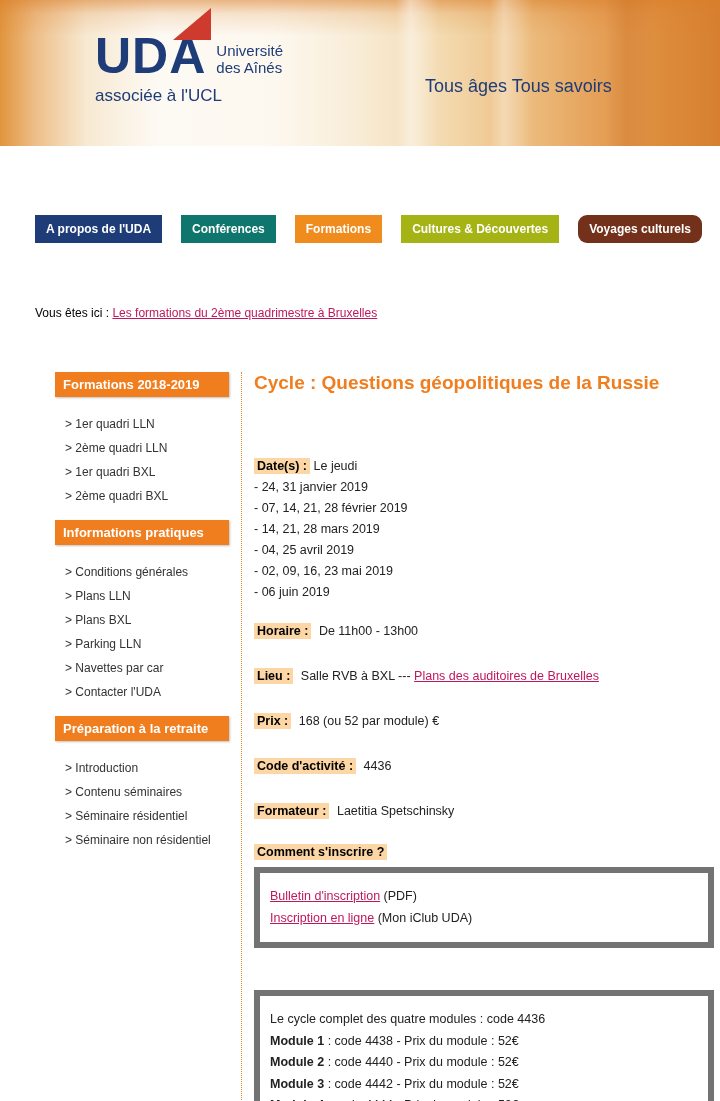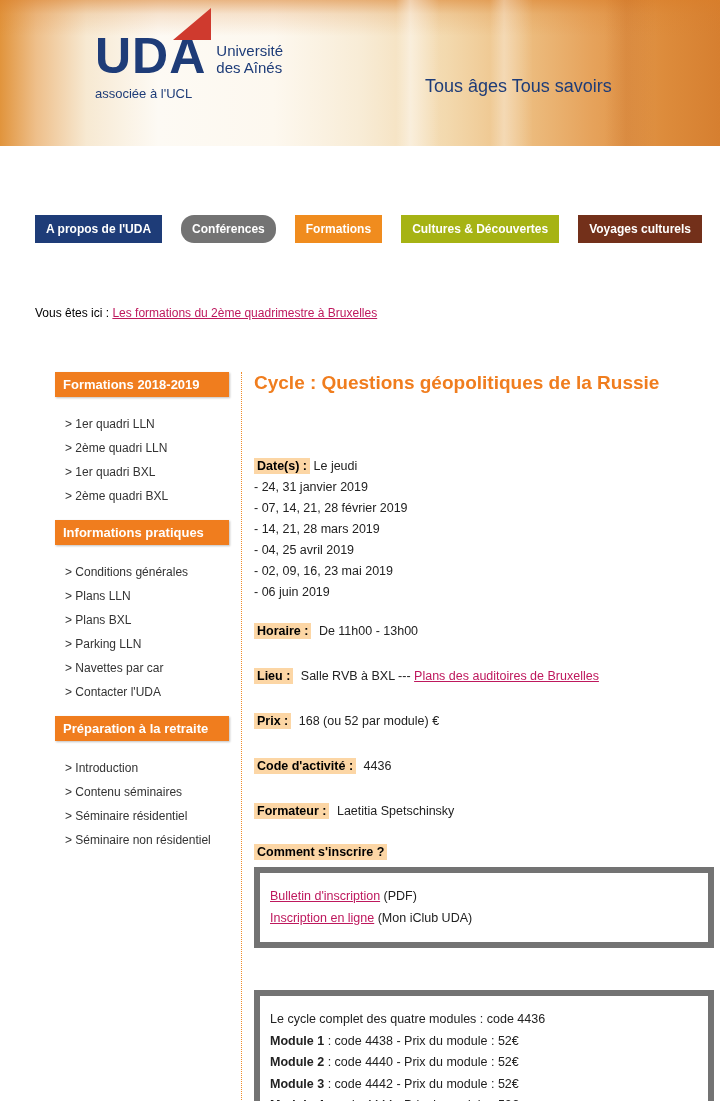--- a/index.html
+++ b/index.html
@@ -26,21 +26,21 @@
       linear-gradient(90deg, rgba(190,95,25,0) 84%, rgba(190,95,25,.22) 87%, rgba(190,95,25,0) 91%);
   }
   .logo{ position:absolute; left:95px; top:30px; }
   .logo-tri{
     position:absolute; left:78px; top:-22px; width:38px; height:32px;
     background:#cf3a2e; clip-path:polygon(0 100%, 100% 0, 100% 100%);
   }
   .logo-row{ display:flex; align-items:flex-end; }
   .logo-uda{ font-size:50px; font-weight:bold; color:#1e3c78; letter-spacing:1px; line-height:52px; }
   .logo-sub{ margin-left:10px; font-size:15px; line-height:17px; color:#1e3c78; padding-bottom:6px; }
-  .logo-assoc{ margin-top:4px; font-size:13px; color:#1e3c78; }
+  .logo-assoc{ margin-top:4px; font-size:17px; color:#1e3c78; }
   .tagline{ position:absolute; left:425px; top:76px; font-size:18px; color:#1e3c78; }
 
   
   .navbar{
     margin-top:69px; padding-left:35px; display:flex; gap:19px;
     white-space:nowrap; overflow:hidden; width:720px;
   }
   .nav-btn{
     display:inline-block; color:#fff; font-size:12px; font-weight:bold;
     padding:7px 11px; text-decoration:none; flex:0 0 auto; cursor:pointer;
@@ -93,24 +93,24 @@
         <span>des Aînés</span>
       </span>
     </div>
     <div class="logo-assoc">associée à l'UCL</div>
   </div>
   <div class="tagline">Tous âges Tous savoirs</div>
 </header>
 
 <nav class="navbar">
   <a class="nav-btn" style="background-color: rgb(30, 60, 120);">A propos de l'UDA</a>
-  <a class="nav-btn" style="background-color: #737373; border-radius: 13px;">Conférences</a>
+  <a class="nav-btn" style="background-color: #0f766e;">Conférences</a>
   <a class="nav-btn" style="background-color: rgb(240, 140, 30);">Formations</a>
   <a class="nav-btn" style="background-color: rgb(166, 179, 20);">Cultures &amp; Découvertes</a>
-  <a class="nav-btn" style="background-color: rgb(115, 48, 26);">Voyages culturels</a>
+  <a class="nav-btn" style="background-color: rgb(115, 48, 26); border-radius: 9px;">Voyages culturels</a>
 
 </nav>
 
 <div class="breadcrumb">
   <span>Vous êtes ici : </span><a class="link">Les formations du 2ème quadrimestre à Bruxelles</a>
 </div>
 
 <div class="content">
   <aside class="sidebar">
     <div class="sb-header">Formations 2018-2019</div>

